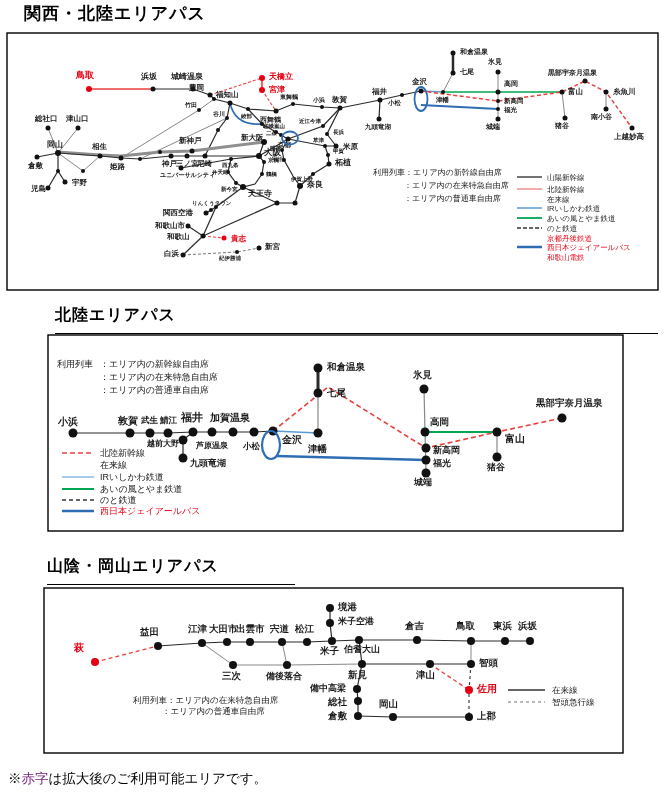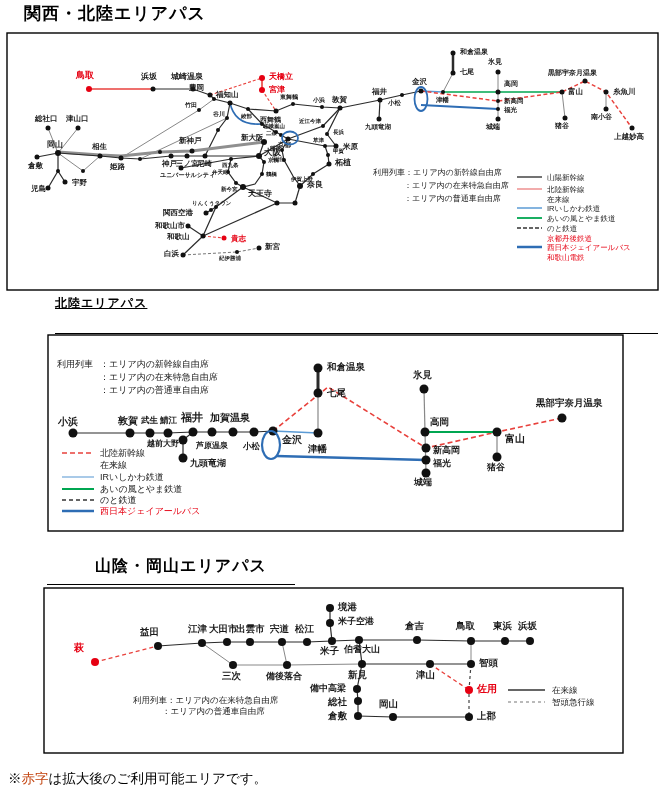--- a/index.html
+++ b/index.html
@@ -1,25 +1,25 @@
 <!DOCTYPE html>
 <html><head>
 <meta charset="utf-8">
 <style>
   html,body{margin:0;padding:0;background:#fff;}
   body{width:665px;height:800px;position:relative;font-family:"Liberation Sans",sans-serif;overflow:hidden;}
   .title{position:absolute;font-weight:bold;color:#000;white-space:nowrap;letter-spacing:1px;}
   #title1{left:8px;top:2px;font-size:17px;margin-left:16px;}
-  #title2{left:55px;top:295px;font-size:12px;text-decoration:underline;}
-  #title3{left:47px;top:556px;font-size:16px;margin-left:48px;}
+  #title2{left:55px;top:305px;font-size:16px;}
+  #title3{left:47px;top:556px;font-size:16px;}
   .rule{position:absolute;height:0;border-top:1.5px solid #000;}
   #rule2{left:55px;top:333px;width:603px;}
   #rule3{left:47px;top:584px;width:248px;}
   #footer{position:absolute;left:8px;top:770px;font-size:13.5px;color:#000;white-space:nowrap;}
-  #footer .red{color:#c2410c;}
+  #footer .red{color:#701a75;}
   #map-svg{position:absolute;left:0;top:0;}
   .map-box{fill:none;stroke:#000;stroke-width:1.4px;}
   text{font-family:"Liberation Sans",sans-serif;}
 </style>
 </head>
 <body>
 
 <div class="title" id="title1">関西・北陸エリアパス</div>
 <div class="title" id="title2">北陸エリアパス</div>
 <div class="rule" id="rule2"></div>

